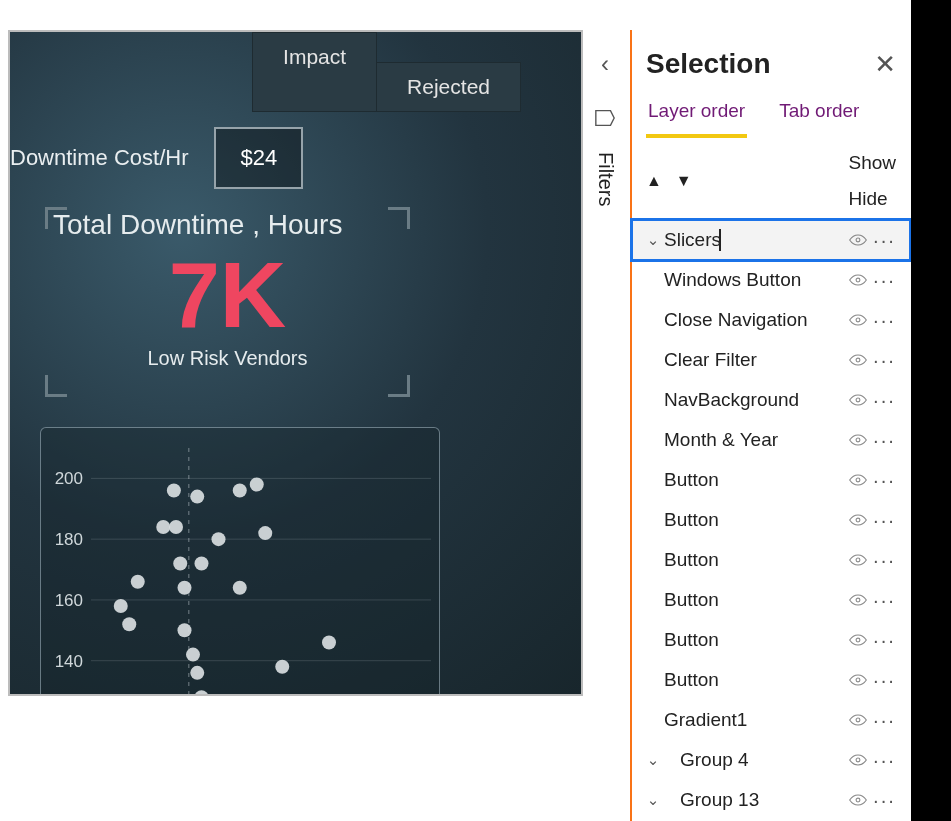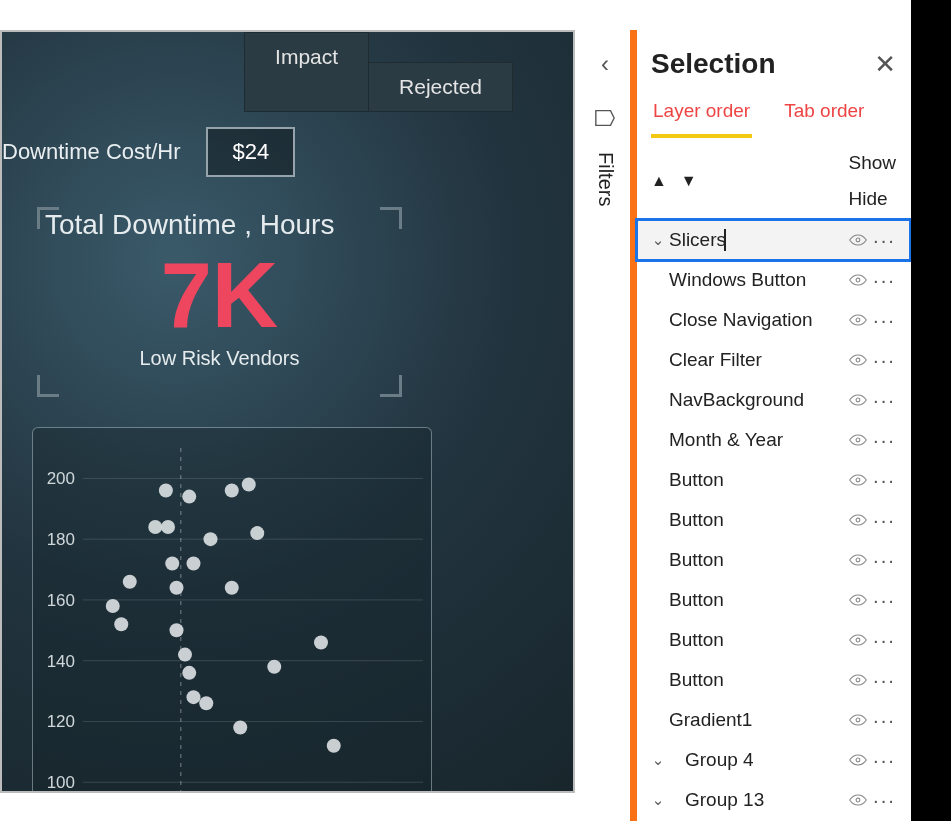--- a/index.html
+++ b/index.html
@@ -7,22 +7,22 @@
     width: 951px; height: 821px;
     font-family: "Segoe UI", Arial, sans-serif;
     background: #fff;
     overflow: hidden;
     position: relative;
   }
 
   
   .canvas {
     position: absolute;
-    left: 0; top: 30px;
-    width: 575px; height: 763px;
+    left: 8px; top: 30px;
+    width: 575px; height: 666px;
     border: 2px solid #bcbcbc;
     background:
       radial-gradient(circle at 30% 30%, #3a5a6a 0%, #22343f 50%, #18262c 100%);
     overflow: hidden;
   }
 
   .tab-row {
     position: absolute;
     top: 0; right: 60px;
     display: flex;
@@ -43,21 +43,21 @@
     display: flex; align-items: center; justify-content: flex-start;
     gap: 26px;
   }
   .cost-label {
     color: #e9eef0; font-size: 22px;
   }
   .cost-box {
     border: 2px solid #96a3aa;
     background: rgba(0,0,0,0.35);
     color: #fff; font-size: 22px;
-    padding: 10px 24px;
+    padding: 16px 24px;
     min-width: 80px;
   }
 
   .kpi-card {
     position: absolute;
     top: 175px; left: 35px;
     width: 365px; height: 190px;
   }
   .corner { position: absolute; width: 22px; height: 22px; border: 3px solid #6a7c85; }
   .corner.tl { left: 0; top: 0; border-right: none; border-bottom: none; }
@@ -122,35 +122,35 @@
     margin: 20px auto 0 auto;
     display: block;
   }
 
   
   .sel-pane {
     position: absolute;
     left: 630px; top: 30px;
     width: 280px; height: 791px;
     background: #fff;
-    border-left: 7px solid #f97316;
+    border-left: 2px solid #f97316;
     padding-top: 0;
   }
   .sel-header {
     display:flex; align-items:center; justify-content:space-between;
     padding: 18px 14px 12px 14px;
   }
   .sel-header h1 { font-size: 28px; font-weight: 600; color:#222; }
   .close-x {
     font-size: 26px; color: #555; cursor: pointer; font-weight: 300;
   }
   .order-tabs {
     display:flex; gap: 30px;
     padding: 0 14px;
-    font-size: 19px; color: #ef4444;
+    font-size: 19px; color: #701a75;
   }
   .order-tab { padding: 8px 2px 12px 2px; cursor:pointer; }
   .order-tab.active { border-bottom: 4px solid #f2c811; font-weight:500; }
 
   .controls-row {
     display:flex; align-items:center; justify-content:space-between;
     padding: 14px 14px 10px 14px;
     font-size: 19px; color: #222;
   }
   .arrow-btns { display:flex; gap: 14px; font-size: 16px; }

